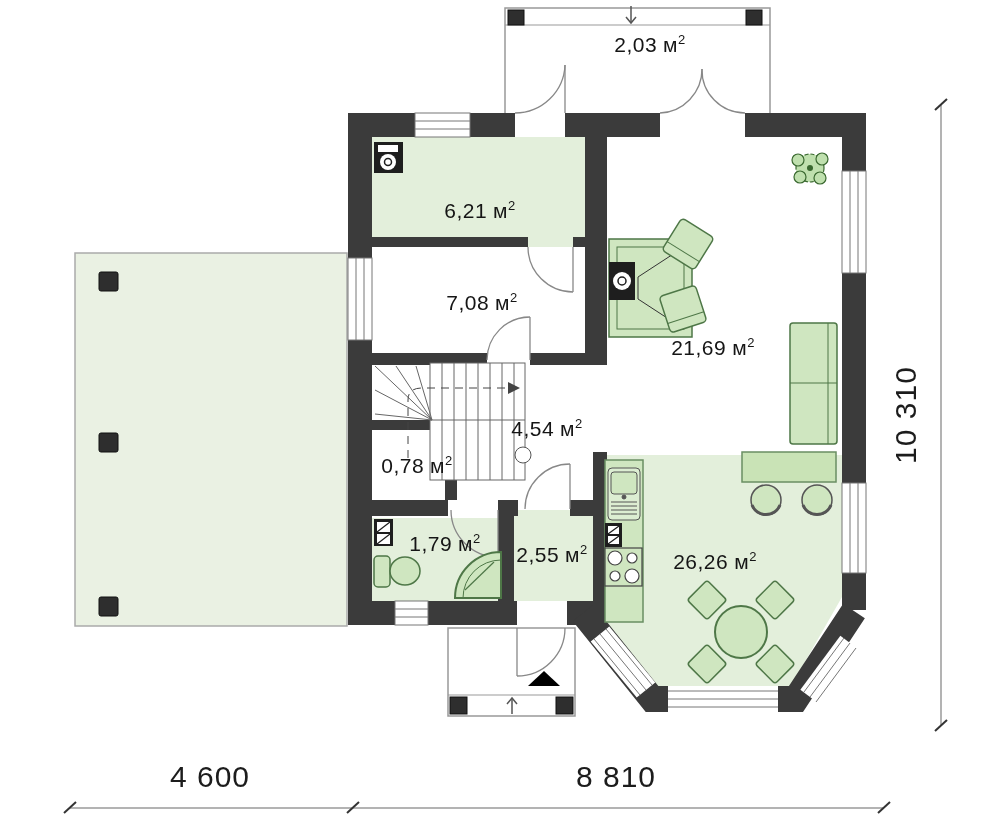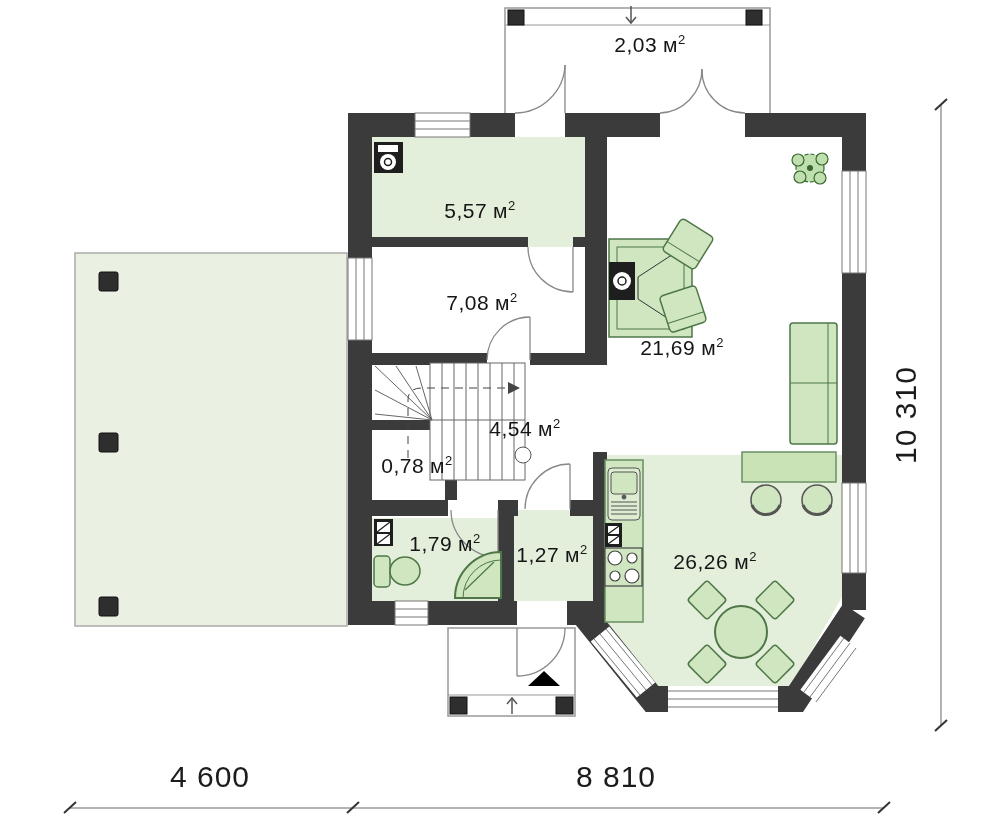--- a/index.html
+++ b/index.html
@@ -315,26 +315,26 @@
     </g>
     <g>
       <line x1="941" y1="105" x2="941" y2="725"></line>
       <line x1="935" y1="110" x2="947" y2="99" stroke="#333" stroke-width="2"></line>
       <line x1="935" y1="731" x2="947" y2="720" stroke="#333" stroke-width="2"></line>
     </g>
   </g>
 </svg>
 
   <div class="area-label" style="left:650px;top:45px"><span>2,03</span><span class="unit">м</span><sup>2</sup></div>
-  <div class="area-label" style="left:480px;top:211px"><span>5,57</span><span class="unit">м</span><sup>2</sup></div>
+  <div class="area-label" style="left:480px;top:211px"><span>6,21</span><span class="unit">м</span><sup>2</sup></div>
   <div class="area-label" style="left:482px;top:303px"><span>7,08</span><span class="unit">м</span><sup>2</sup></div>
-  <div class="area-label" style="left:525px;top:429px"><span>4,54</span><span class="unit">м</span><sup>2</sup></div>
+  <div class="area-label" style="left:547px;top:429px"><span>4,54</span><span class="unit">м</span><sup>2</sup></div>
   <div class="area-label" style="left:417px;top:466px"><span>0,78</span><span class="unit">м</span><sup>2</sup></div>
   <div class="area-label" style="left:445px;top:544px"><span>1,79</span><span class="unit">м</span><sup>2</sup></div>
-  <div class="area-label" style="left:552px;top:555px"><span>1,27</span><span class="unit">м</span><sup>2</sup></div>
-  <div class="area-label" style="left:682px;top:348px"><span>21,69</span><span class="unit">м</span><sup>2</sup></div>
+  <div class="area-label" style="left:552px;top:555px"><span>2,55</span><span class="unit">м</span><sup>2</sup></div>
+  <div class="area-label" style="left:713px;top:348px"><span>21,69</span><span class="unit">м</span><sup>2</sup></div>
   <div class="area-label" style="left:715px;top:562px"><span>26,26</span><span class="unit">м</span><sup>2</sup></div>
 
   <div class="dim-label" style="left:210px;top:777px">4 600</div>
   <div class="dim-label" style="left:616px;top:777px">8 810</div>
   <div class="dim-label rot" style="left:906px;top:415px">10 310</div>
 
 </div>
 
 </body></html>

